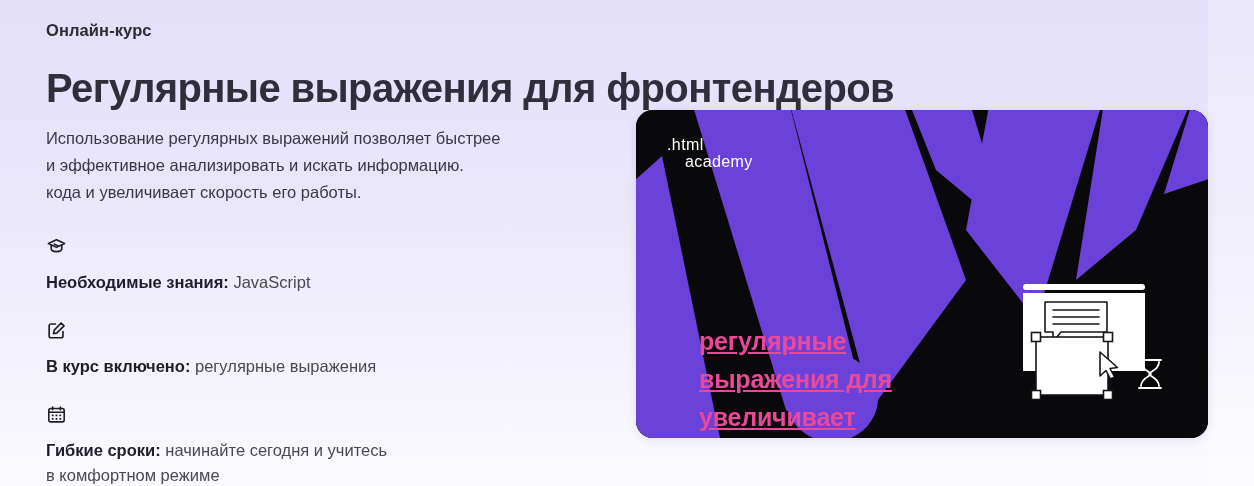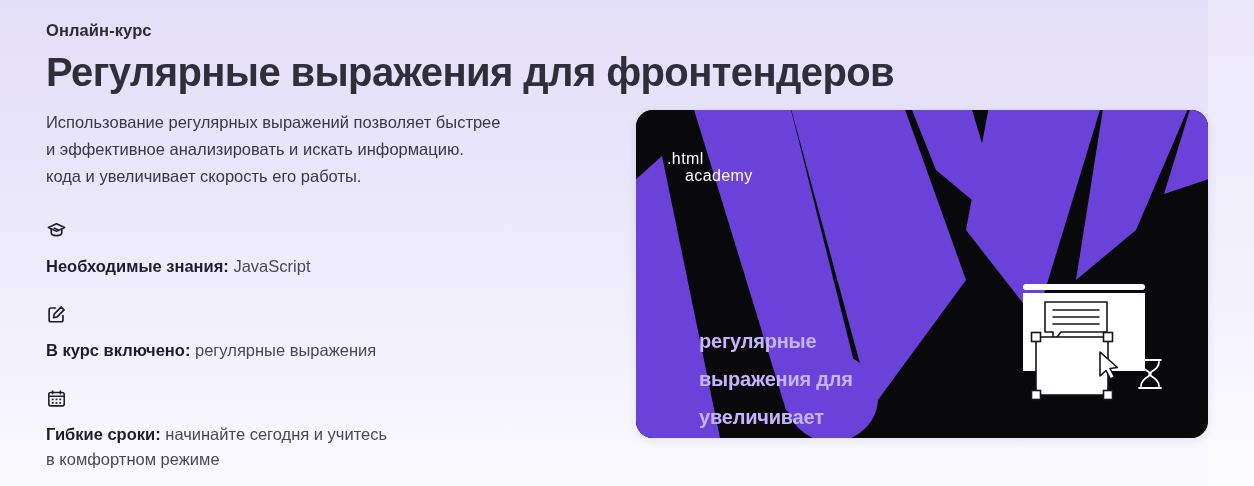--- a/index.html
+++ b/index.html
@@ -42,21 +42,21 @@
 
   .eyebrow {
     margin-top: 21px;
     font-size: 16.5px;
     font-weight: 700;
     color: #2D2B36;
     letter-spacing: 0.1px;
   }
 
   .headline {
-    margin-top: 9px;
+    margin-top: 25px;
     font-size: 40px;
     line-height: 46px;
     font-weight: 700;
     color: #302E3B;
     letter-spacing: -0.6px;
     white-space: nowrap;
   }
 
   .lede {
     margin-top: 14px;
@@ -117,40 +117,41 @@
   .card-pattern {
     position: absolute;
     inset: 0;
     width: 100%;
     height: 100%;
   }
 
   .card-logo {
     position: absolute;
     left: 31px;
-    top: 40px;
+    top: 26px;
     color: #FFFFFF;
     font-size: 16px;
     line-height: 17px;
     font-weight: 400;
     letter-spacing: 0.4px;
     z-index: 3;
   }
   .card-logo .logo-b { padding-left: 18px; display: block; }
 
   .card-title {
     position: absolute;
     left: 63px;
     top: 212px;
     z-index: 3;
-    color: #c4b5fd;
-    font-size: 20px;
+    color: #ec4899;
+    font-size: 25px;
     line-height: 38px;
     font-weight: 700;
     letter-spacing: -0.2px;
+    text-decoration: underline;
   }
   .card-title .ln { display: block; }
 
   .card-illo {
     position: absolute;
     right: 37px;
     bottom: 28px;
     width: 150px;
     height: 128px;
     z-index: 3;

